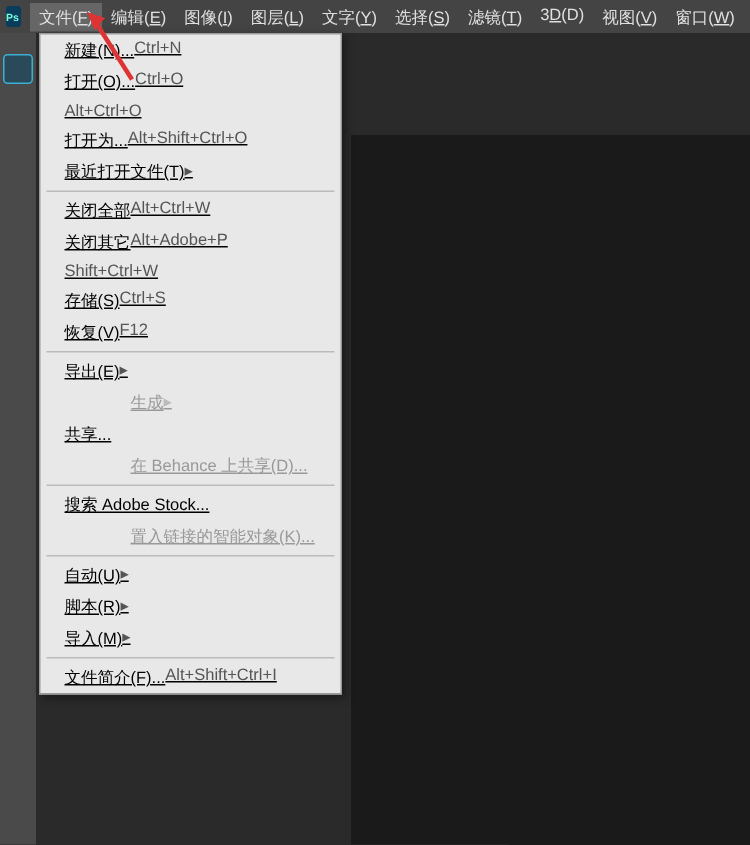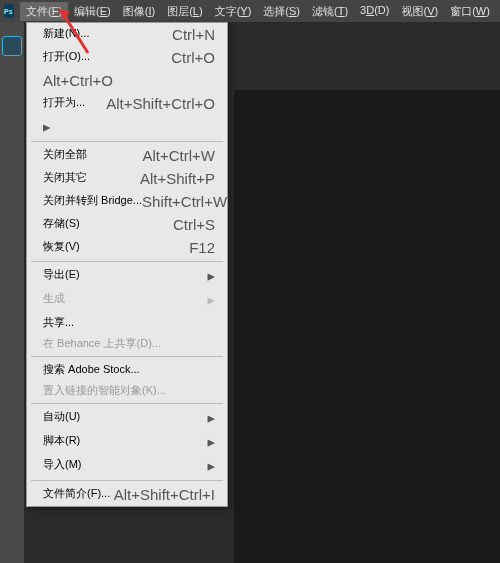--- a/index.html
+++ b/index.html
@@ -8,24 +8,24 @@
 .ps-logo { width:14px; height:14px; background:#0a3d5c; border-radius:2px; display:flex; align-items:center; justify-content:center; margin-right:6px; }
 .ps-logo svg{width:10px;height:10px;}
 .menu-item { padding:2px 6px; cursor:pointer; white-space:nowrap; font-size:11px; }
 .menu-item u{text-decoration:underline;}
 .menu-item.active { background:#666; }
 .tool-strip { position:absolute; top:22px; left:0; width:24px; height:541px; background:#4a4a4a; }
 .tool-icon { width:20px; height:20px; margin:14px 2px 0 2px; border:1px solid #3bb0d4; border-radius:3px; background:#2a4a5a; }
 .canvas-area { position:absolute; top:22px; left:24px; right:0; bottom:0; background:#2a2a2a; }
 .dark-panel { position:absolute; top:68px; left:210px; right:0; bottom:0; background:#1a1a1a; }
 .dropdown { position:absolute; top:22px; left:26px; width:202px; background:#e8e8e8; color:#000; border:1px solid #999; box-shadow:2px 2px 6px rgba(0,0,0,0.4); font-size:11px; }
-.dd-row { display:flex; justify-content:space-between; padding:3px 12px 3px 16px; cursor:pointer; white-space:nowrap; }
-.dd-row.disabled { color:#999; cursor:default; }
+.dd-row { display:flex; padding:3px 12px 3px 16px; cursor:pointer; white-space:nowrap;text-decoration:underline; }
+.dd-row.disabled { color:#999; cursor:default;margin-left:44px; }
 .dd-sep { height:1px; background:#bbb; margin:2px 4px; }
-.shortcut { color:#555; font-size:15px; }
+.shortcut { color:#555; font-size:11px; }
 .dd-row.disabled .shortcut { color:#bbb; }
 .arrow { position:absolute; top:8px; left:58px; pointer-events:none; }
 </style>
 </head>
 <body>
 
 <div class="menubar">
   <div class="ps-logo">
     <svg viewBox="0 0 10 10">
         <text x="0" y="8" font-size="7" fill="#7fd" font-weight="bold">Ps</text>
@@ -65,33 +65,33 @@
         <span class="shortcut">Ctrl+O</span>
       </div>
       <div class="dd-row">
         <span class="shortcut">Alt+Ctrl+O</span>
       </div>
       <div class="dd-row">
         <span>打开为...</span>
         <span class="shortcut">Alt+Shift+Ctrl+O</span>
       </div>
       <div class="dd-row">
+        <span>最近打开文件(T)</span>
         <span class="shortcut">▸</span>
       </div>
       <div class="dd-sep"></div>
       <div class="dd-row">
         <span>关闭全部</span>
         <span class="shortcut">Alt+Ctrl+W</span>
       </div>
       <div class="dd-row">
         <span>关闭其它</span>
-        <span class="shortcut">Alt+Shift+P</span>
+        <span class="shortcut">Alt+Adobe+P</span>
       </div>
       <div class="dd-row">
-        <span>关闭并转到 Bridge...</span>
         <span class="shortcut">Shift+Ctrl+W</span>
       </div>
       <div class="dd-row">
         <span>存储(S)</span>
         <span class="shortcut">Ctrl+S</span>
       </div>
       <div class="dd-row">
         <span>恢复(V)</span>
         <span class="shortcut">F12</span>
       </div>

